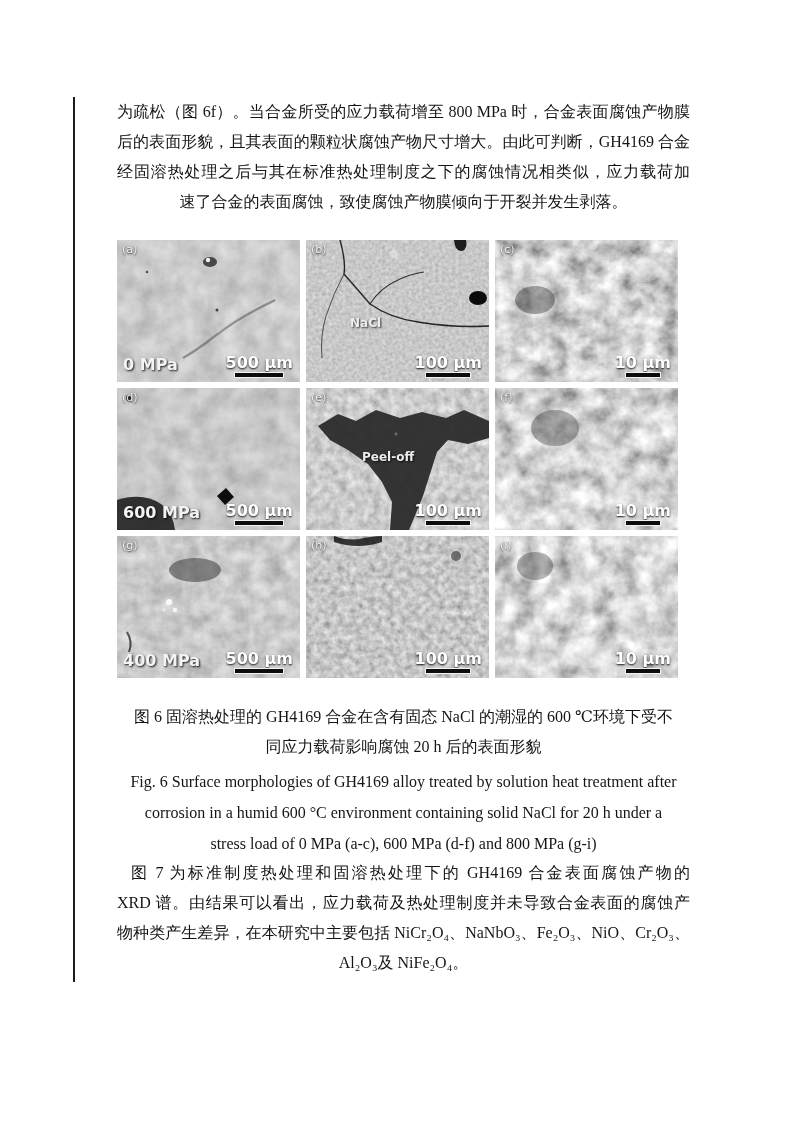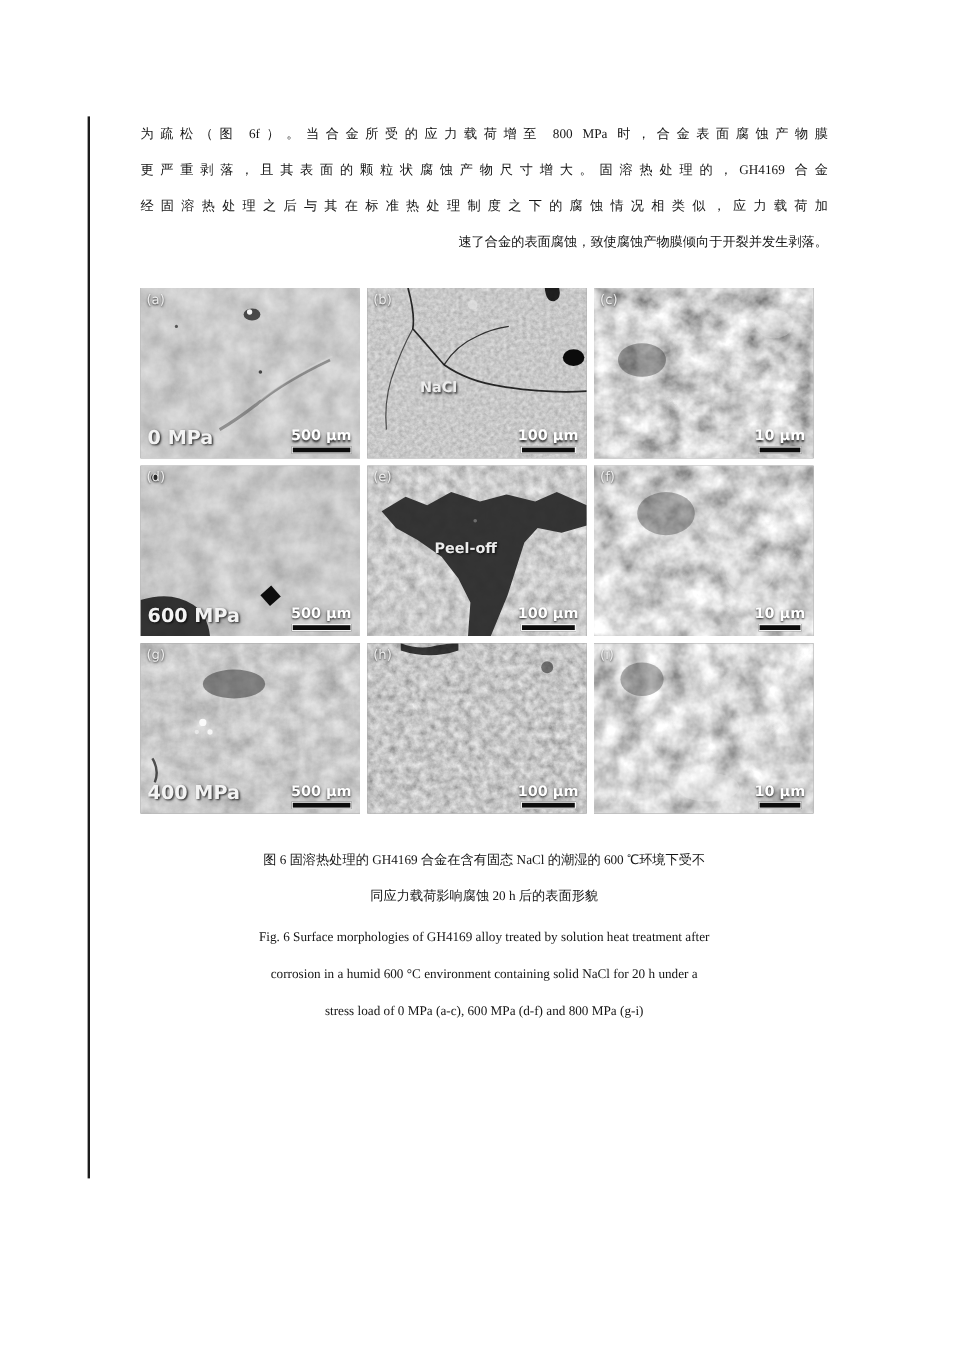--- a/index.html
+++ b/index.html
@@ -1,37 +1,37 @@
 <!DOCTYPE html>
 <html><head>
 <meta charset="utf-8">
 <style>
   html,body{margin:0;padding:0;background:#ffffff;}
   .page{position:relative;width:794px;height:1123px;background:#ffffff;overflow:hidden;
         font-family:"Liberation Serif","DejaVu Serif",serif;color:#151515;}
   .margin-rule{position:absolute;left:73px;top:97px;width:2px;height:885px;background:#1c1c1c;}
-  .text-block{position:absolute;left:117px;width:573px;font-size:11px;line-height:30px;font-family:Liberation Serif, serif;}
-  .line{text-align:right;}
+  .text-block{position:absolute;left:117px;width:573px;font-size:16px;line-height:30px;}
+  .line{text-align:center;}
   .line.j{text-align:justify;text-align-last:justify;}
   .line.indent{text-indent:14px;}
   .center .line{text-align:left;text-align-last:center;}
   .figure-grid{position:absolute;left:117px;top:240px;width:561px;height:438px;
                display:grid;grid-template-columns:repeat(3,183px);grid-template-rows:repeat(3,142px);gap:6px;}
   .panel{position:relative;overflow:hidden;background:#8d8d8d;}
   .panel svg.tex{position:absolute;left:0;top:0;display:block;}
   .corner-label{position:absolute;top:3px;left:5px;font-family:"DejaVu Sans",sans-serif;
                 font-size:11px;color:#ededed;text-shadow:0 1px 2px rgba(0,0,0,.85);}
   .stress-label{position:absolute;bottom:8px;left:6px;font-family:"DejaVu Sans",sans-serif;
                 font-size:16px;font-weight:bold;color:#f3f3f3;text-shadow:1px 1px 2px rgba(0,0,0,.85);}
   .feature-label{position:absolute;left:40%;top:45%;font-family:"DejaVu Sans",sans-serif;
                  font-size:12px;font-weight:bold;color:#ededed;text-shadow:1px 1px 2px rgba(0,0,0,.75);}
   .panel-b .feature-label{left:44px;top:76px;}
   .panel-e .feature-label{left:56px;top:62px;}
   .scalebar{position:absolute;right:7px;bottom:4px;display:flex;flex-direction:column;align-items:center;
-            font-family:"DejaVu Sans",sans-serif;font-size:12px;font-weight:bold;color:#fff;
+            font-family:"DejaVu Sans",sans-serif;font-size:16px;font-weight:bold;color:#fff;
             text-shadow:0 1px 2px rgba(0,0,0,.9);line-height:14px;}
   .scalebar .bar{margin-top:2px;height:4px;background:#0c0c0c;border:1px solid #f2f2f2;}
   .bar-500{width:48px;}
   .bar-100{width:44px;}
   .bar-10{width:34px;}
 </style>
 </head>
 <body>
 
 <div class="page">
@@ -128,21 +128,21 @@
             <feFuncA type="linear" slope="0" intercept="1"></feFuncA>
         </feComponentTransfer>
       </filter>
     </defs>
   </svg>
 
   <div class="margin-rule"></div>
 
   <div class="text-block" style="top:97px;">
     <div class="line j">为疏松（图 6f）。当合金所受的应力载荷增至 800 MPa 时，合金表面腐蚀产物膜</div>
-    <div class="line j">更严重剥落，且其表面的颗粒状腐蚀产物尺寸增大。固溶热处理的，GH4169 合金</div>
+    <div class="line j">后的表面形貌，且其表面的颗粒状腐蚀产物尺寸增大。由此可判断，GH4169 合金</div>
     <div class="line j">经固溶热处理之后与其在标准热处理制度之下的腐蚀情况相类似，应力载荷加</div>
     <div class="line">速了合金的表面腐蚀，致使腐蚀产物膜倾向于开裂并发生剥落。</div>
   </div>
 
   <div class="figure-grid">
 
     <div class="panel panel-a">
       <svg class="tex" width="183" height="142" viewBox="0 0 183 142" aria-hidden="true">
         <rect x="0" y="0" width="183" height="142" filter="url(#sem-a)"></rect>
         <ellipse cx="93" cy="22" rx="7" ry="5" fill="#1e1e1e" opacity=".75"></ellipse>
@@ -297,14 +297,20 @@
     <div class="line">图 6 固溶热处理的 GH4169 合金在含有固态 NaCl 的潮湿的 600 ℃环境下受不</div>
     <div class="line">同应力载荷影响腐蚀 20 h 后的表面形貌</div>
   </div>
 
   <div class="text-block center" style="top:766px;line-height:31px;">
     <div class="line">Fig. 6 Surface morphologies of GH4169 alloy treated by solution heat treatment after</div>
     <div class="line">corrosion in a humid 600 °C environment containing solid NaCl for 20 h under a</div>
     <div class="line">stress load of 0 MPa (a-c), 600 MPa (d-f) and 800 MPa (g-i)</div>
   </div>
 
+  <div class="text-block" style="top:858px;">
+    <div class="line j indent">图 7 为标准制度热处理和固溶热处理下的 GH4169 合金表面腐蚀产物的</div>
+    <div class="line j">XRD 谱。由结果可以看出，应力载荷及热处理制度并未导致合金表面的腐蚀产</div>
+    <div class="line j">物种类产生差异，在本研究中主要包括 NiCr₂O₄、NaNbO₃、Fe₂O₃、NiO、Cr₂O₃、</div>
+    <div class="line">Al₂O₃及 NiFe₂O₄。</div>
+  </div>
 
 </div>
 
 </body></html>

